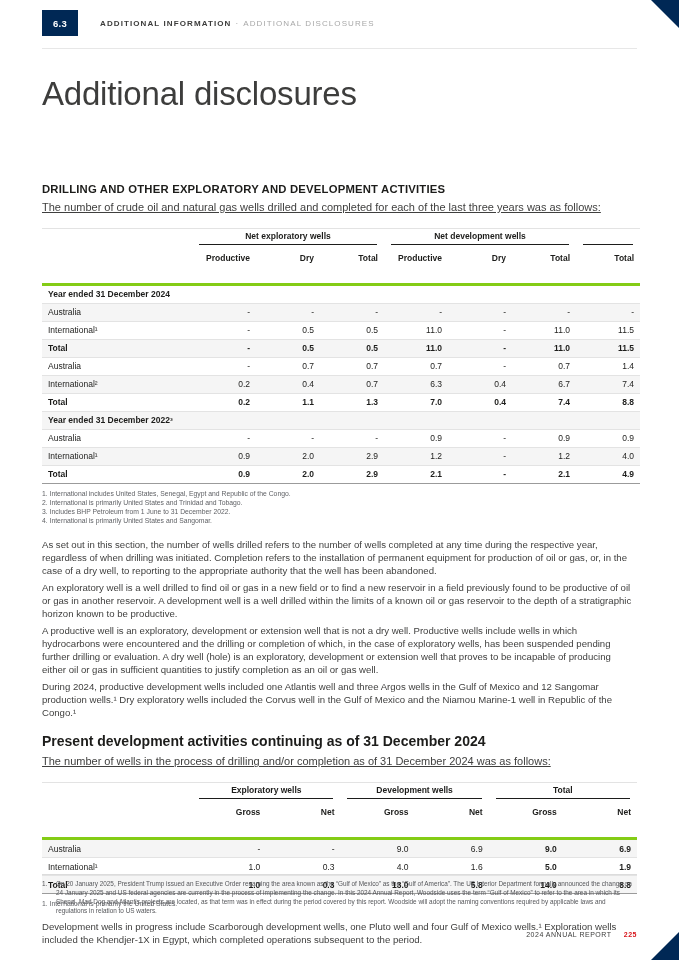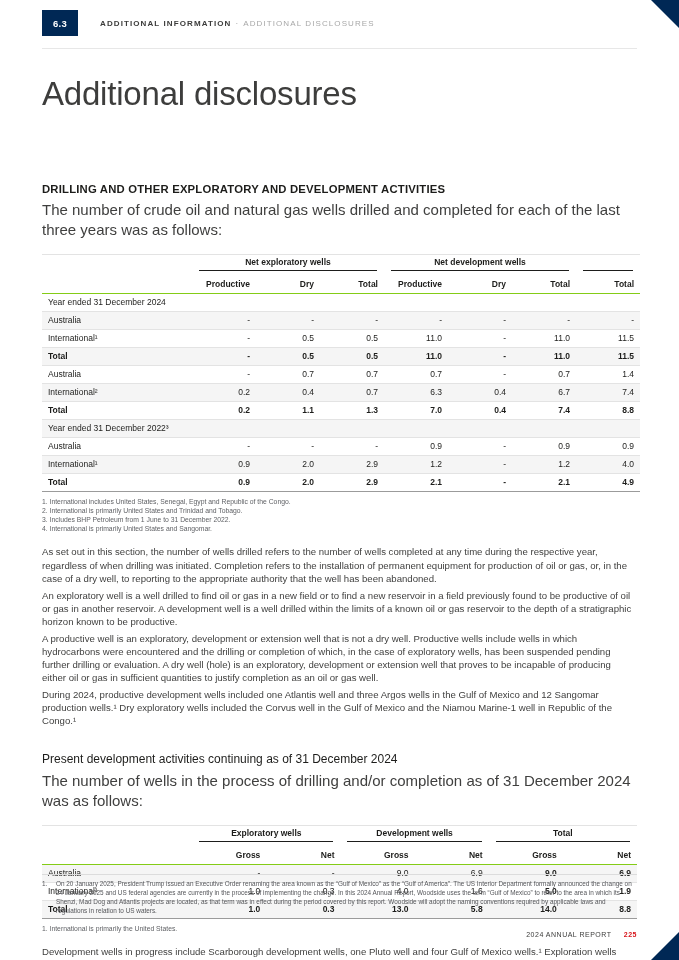--- a/index.html
+++ b/index.html
@@ -26,36 +26,36 @@
     letter-spacing:.3px;
   }
   .crumb { font-size:8px; letter-spacing:1.1px; }
   .crumb .c1 { color:#3c3c3b; font-weight:700; }
   .crumb .csep { color:#a8a8a8; margin:0 4px; }
   .crumb .c2 { color:#a8a8a8; font-weight:400; }
 
   .content { margin:0 42px; }
   h1 { margin-top:26px; font-size:33px; font-weight:400; color:#3d3d3c; letter-spacing:-.2px; }
   h2 { margin-top:70px; font-size:11.3px; font-weight:700; color:#1d1d1b; letter-spacing:.2px; }
-  h3 { margin-top:25px; font-size:12px; font-weight:400; color:#1d1d1b; }
-  p.intro { margin-top:5px; font-size:15px; line-height:1.36; color:#3f3f3e; }
+  h3 { margin-top:14px; font-size:14px; font-weight:700; color:#1d1d1b; }
+  p.intro { margin-top:5px; font-size:11px; line-height:1.36; color:#3f3f3e;text-decoration:underline; }
   p.body  { margin-top:4px; font-size:9.6px; line-height:1.36; color:#3f3f3e; }
   p.body.first { margin-top:12px; }
 
   
   table.t { width:100%; border-collapse:collapse; table-layout:fixed; margin-top:13px; border-top:1px solid #e3e3e3; }
   .t th, .t td { font-size:8.5px; color:#1d1d1b; padding:3px 6px; }
   .t th.grpcell { padding:2px 0 4px 0; vertical-align:bottom; }
   .gline { display:block; margin:0 7px; padding-bottom:3px; border-bottom:1px solid #1d1d1b;
            text-align:center; font-weight:700; font-size:8.5px; }
-  .t tr.sub th { text-align:right; font-weight:700; border-bottom:1px solid #84cc16; padding-top:4px; padding-bottom:4px; }
+  .t tr.sub th { text-align:right; font-weight:700; border-bottom:3px solid #84cc16; padding-top:4px; padding-bottom:20px; }
   .t tr.sub th.lbl { text-align:left; }
   .t tbody td { text-align:right; border-bottom:1px solid #e3e3e3; padding-top:3.5px; padding-bottom:3.5px; }
   .t tbody td.lbl { text-align:left; }
-  .t tbody tr.section td.lbl { font-weight:400;margin-top:15px; }
+  .t tbody tr.section td.lbl { font-weight:700;margin-top:15px; }
   .t tbody tr.total td { font-weight:700; border-top:1px solid #9b9b9b; }
   .t tbody tr:last-child td { border-bottom:1px solid #9b9b9b; }
   .t tbody td.b { font-weight:700; }
   .t1 tbody tr:nth-child(even) { background:#f5f5f5; }
   .t2 tbody tr:nth-child(odd)  { background:#f5f5f5; }
 
   .fns { margin-top:5px; }
   .fn { font-size:6.8px; color:#606266; line-height:1.35; }
 
   

